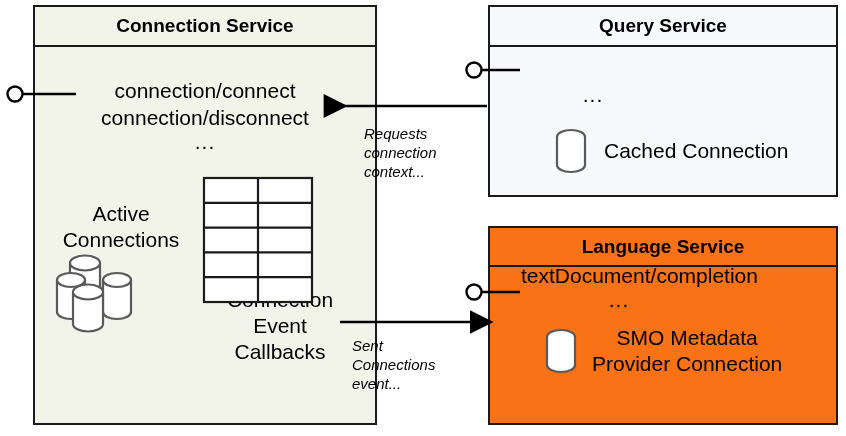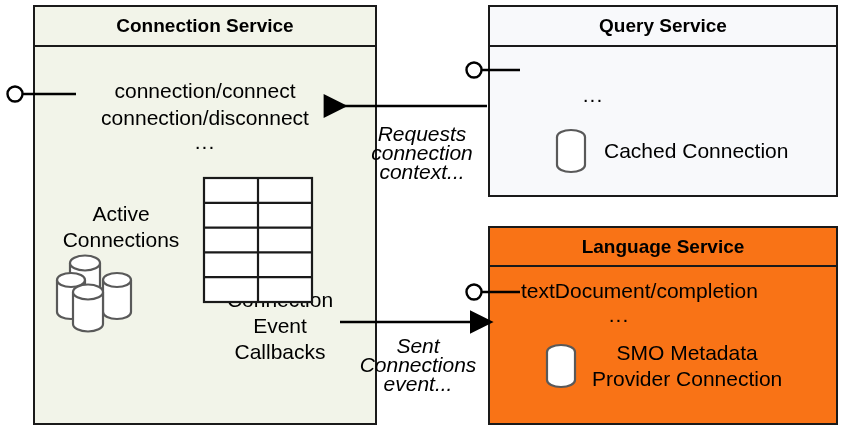--- a/index.html
+++ b/index.html
@@ -19,31 +19,31 @@
   #conn-box .bodyarea{top:40px;height:378px;margin-top:18px;}
 
   
   #query-box{left:488px;top:5px;width:350px;height:192px;background:#f8f9fb;}
   #query-box .hdr{height:40px;font-size:19px;}
   #query-box .bodyarea{top:40px;height:150px;}
 
   
   #lang-box{left:488px;top:226px;width:350px;height:199px;background:#f97316;}
   #lang-box .hdr{height:39px;font-size:19px;}
-  #lang-box .bodyarea{top:39px;height:112px;border-radius:29px;}
+  #lang-box .bodyarea{top:24px;height:112px;border-radius:29px;}
 
   .ep-list{position:absolute;left:0;width:100%;text-align:center;
            font-size:21px;line-height:27px;}
   .ep-line{white-space:nowrap;}
   .ellipsis{font-size:21px;line-height:22px;letter-spacing:1px;}
 
   .caption{position:absolute;text-align:center;font-size:21px;line-height:26px;}
 
-  .arrow-label{position:absolute;text-align:center;font-style:italic;
-               font-size:21px;line-height:19px;color:#000;}
+  .arrow-label{position:absolute;font-style:italic;
+               font-size:15px;line-height:19px;color:#000;}
 
   svg.overlay{position:absolute;left:0;top:0;width:846px;height:436px;
               pointer-events:none;overflow:visible;}
 
   .row-icon{position:absolute;display:flex;align-items:center;}
   .icon-text{font-size:21px;line-height:26px;text-align:center;}
 </style>
 </head>
 <body>
 

